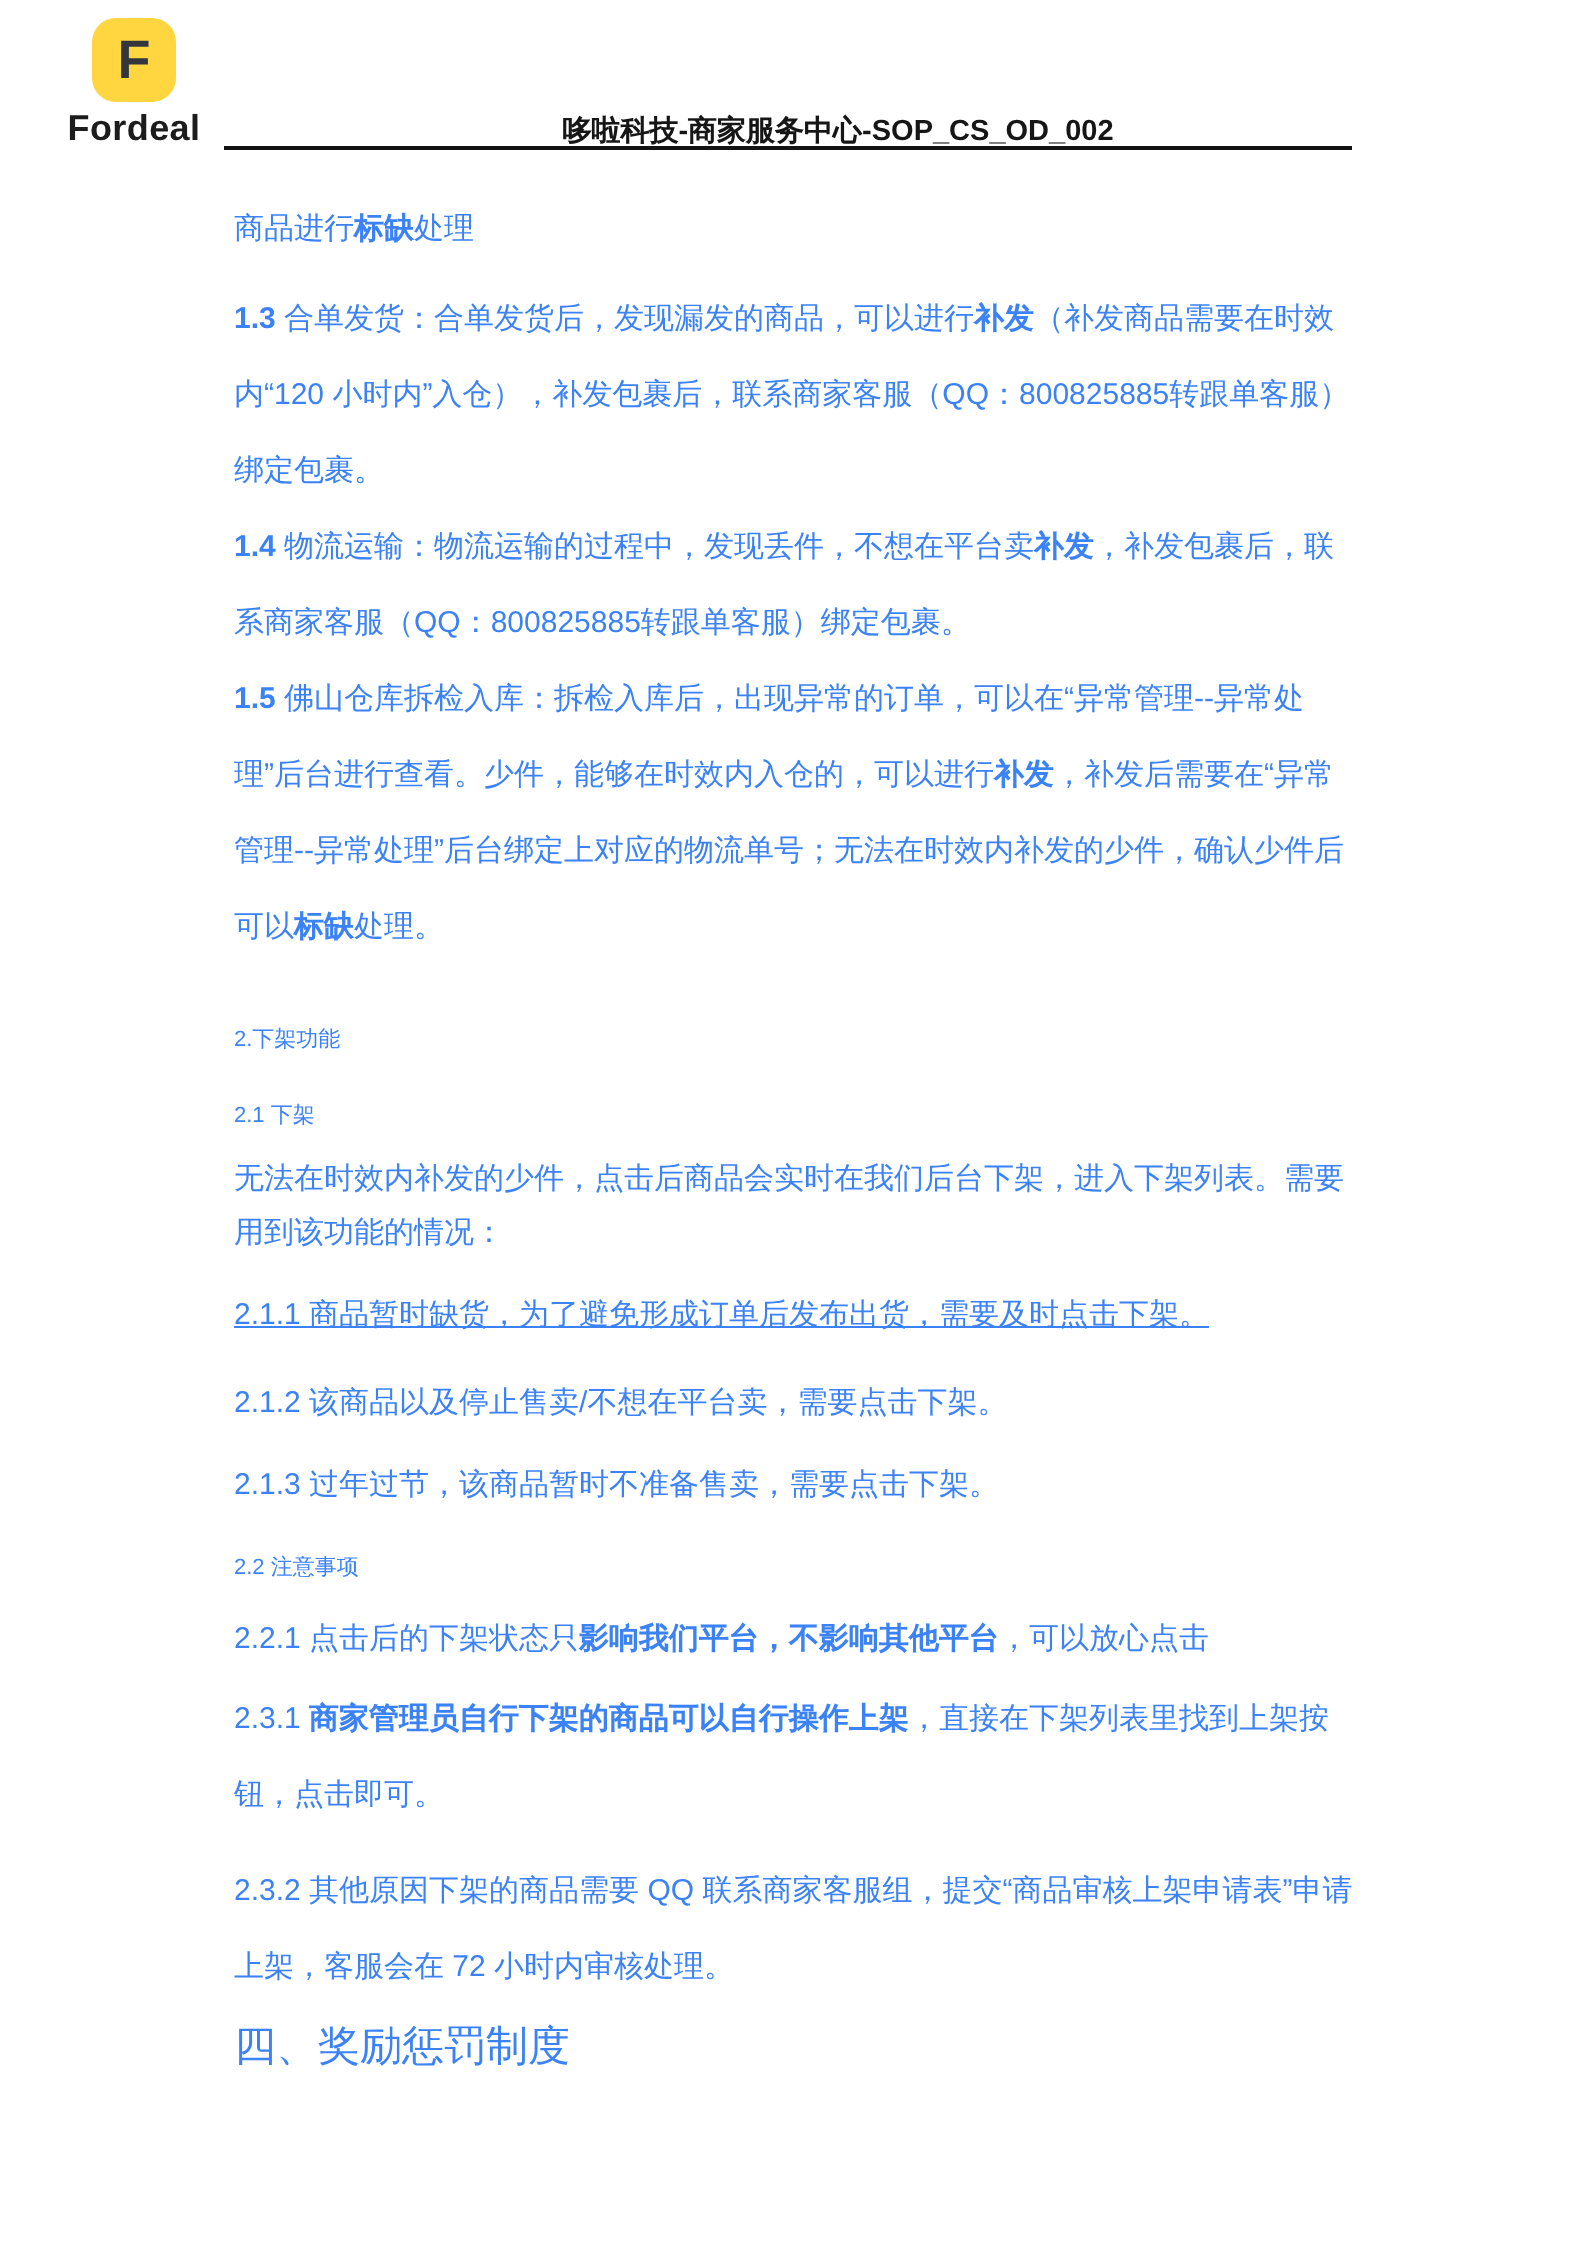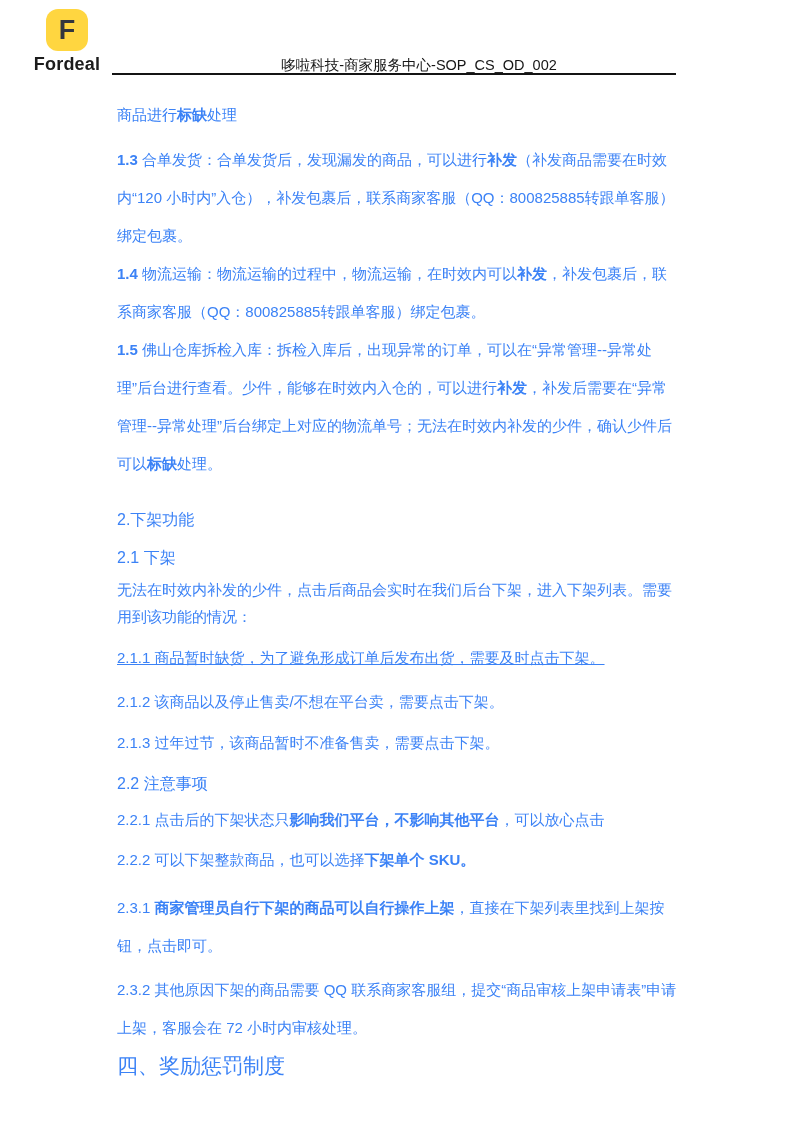--- a/index.html
+++ b/index.html
@@ -15,34 +15,34 @@
   .logo-icon{
     width:42px;height:42px;margin:0 auto;
     background:var(--logo-bg,#FFD640);
     border-radius:12px;
     display:flex;align-items:center;justify-content:center;
     font-size:27px;font-weight:700;color:var(--logo-fg,#33373D);
   }
   .logo-text{margin-top:3px;font-size:18px;font-weight:600;letter-spacing:.2px;color:#1c1c1c;}
   .header-title{
     position:absolute;top:56px;left:0;right:0;
-    text-align:center;font-size:14.5px;font-weight:400;color:#161616;padding-left:44px;
+    text-align:center;font-size:14.5px;font-weight:700;color:#161616;padding-left:44px;
   }
   .header-rule{
     position:absolute;top:73px;left:112px;width:564px;
     border-top:2px solid #141414;height:0;
   }
 
   
   .doc{position:absolute;top:96px;left:117px;width:560px;font-size:15px;color:#3b82f6;}
   .doc .blk{margin:0;font-weight:normal;}
   .doc strong{font-weight:700;}
   .para{line-height:38px;}
   .tight{line-height:27px;}
-  .h2{font-size:16px;font-weight:700;line-height:26px;}
+  .h2{font-size:11px;font-weight:700;line-height:26px;}
   .h1{font-size:21px;font-weight:700;line-height:30px;}
 
   
   .doc > :nth-child(1){margin-top:0;}
   .doc > :nth-child(2){margin-top:7px;}
   .doc > :nth-child(3){margin-top:0;}
   .doc > :nth-child(4){margin-top:0;}
   .doc > :nth-child(5){margin-top:24px;}
   .doc > :nth-child(6){margin-top:12px;}
   .doc > :nth-child(7){margin-top:5px;}
@@ -70,29 +70,28 @@
       </div>
       <div class="logo-text">Fordeal</div>
     </div>
     <div class="header-title">哆啦科技-商家服务中心-SOP_CS_OD_002</div>
     <div class="header-rule"></div>
   </header>
 
   <main class="doc">
       <p class="blk para"><span>商品进行</span><strong>标缺</strong><span>处理</span></p>
       <p class="blk para"><strong>1.3</strong><span> 合单发货：合单发货后，发现漏发的商品，可以进行</span><strong>补发</strong><span>（补发商品需要在时效内“120 小时内”入仓），补发包裹后，联系商家客服（QQ：800825885转跟单客服）绑定包裹。</span></p>
-      <p class="blk para"><strong>1.4</strong><span> 物流运输：物流运输的过程中，物流运输，在时效内可以</span><strong>补发</strong><span>，补发包裹后，联系商家客服（QQ：800825885转跟单客服）绑定包裹。</span></p>
+      <p class="blk para"><strong>1.4</strong><span> 物流运输：物流运输的过程中，发现丢件，不想在平台卖</span><strong>补发</strong><span>，补发包裹后，联系商家客服（QQ：800825885转跟单客服）绑定包裹。</span></p>
       <p class="blk para"><strong>1.5</strong><span> 佛山仓库拆检入库：拆检入库后，出现异常的订单，可以在“异常管理--异常处理”后台进行查看。少件，能够在时效内入仓的，可以进行</span><strong>补发</strong><span>，补发后需要在“异常管理--异常处理”后台绑定上对应的物流单号；无法在时效内补发的少件，确认少件后可以</span><strong>标缺</strong><span>处理。</span></p>
       <h2 class="blk h2"><span>2.下架功能</span></h2>
       <h2 class="blk h2"><span>2.1 下架</span></h2>
       <p class="blk tight"><span>无法在时效内补发的少件，点击后商品会实时在我们后台下架，进入下架列表。需要用到该功能的情况：</span></p>
       <p class="blk para"><span>2.1.1 商品暂时缺货，为了避免形成订单后发布出货，需要及时点击下架。</span></p>
       <p class="blk para"><span>2.1.2 该商品以及停止售卖/不想在平台卖，需要点击下架。</span></p>
       <p class="blk para"><span>2.1.3 过年过节，该商品暂时不准备售卖，需要点击下架。</span></p>
       <h2 class="blk h2"><span>2.2 注意事项</span></h2>
       <p class="blk para"><span>2.2.1 点击后的下架状态只</span><strong>影响我们平台，不影响其他平台</strong><span>，可以放心点击</span></p>
-      <p class="blk para"><span>2.2.2 可以下架整款商品，也可以选择</span><strong>下架单个 SKU。</strong></p>
       <p class="blk para"><span>2.3.1 </span><strong>商家管理员自行下架的商品可以自行操作上架</strong><span>，直接在下架列表里找到上架按钮，点击即可。</span></p>
       <p class="blk para"><span>2.3.2 其他原因下架的商品需要 QQ 联系商家客服组，提交“商品审核上架申请表”申请上架，客服会在 72 小时内审核处理。</span></p>
       <h1 class="blk h1"><span>四、奖励惩罚制度</span></h1>
     </main>
 
 </div>
 
 </body></html>

